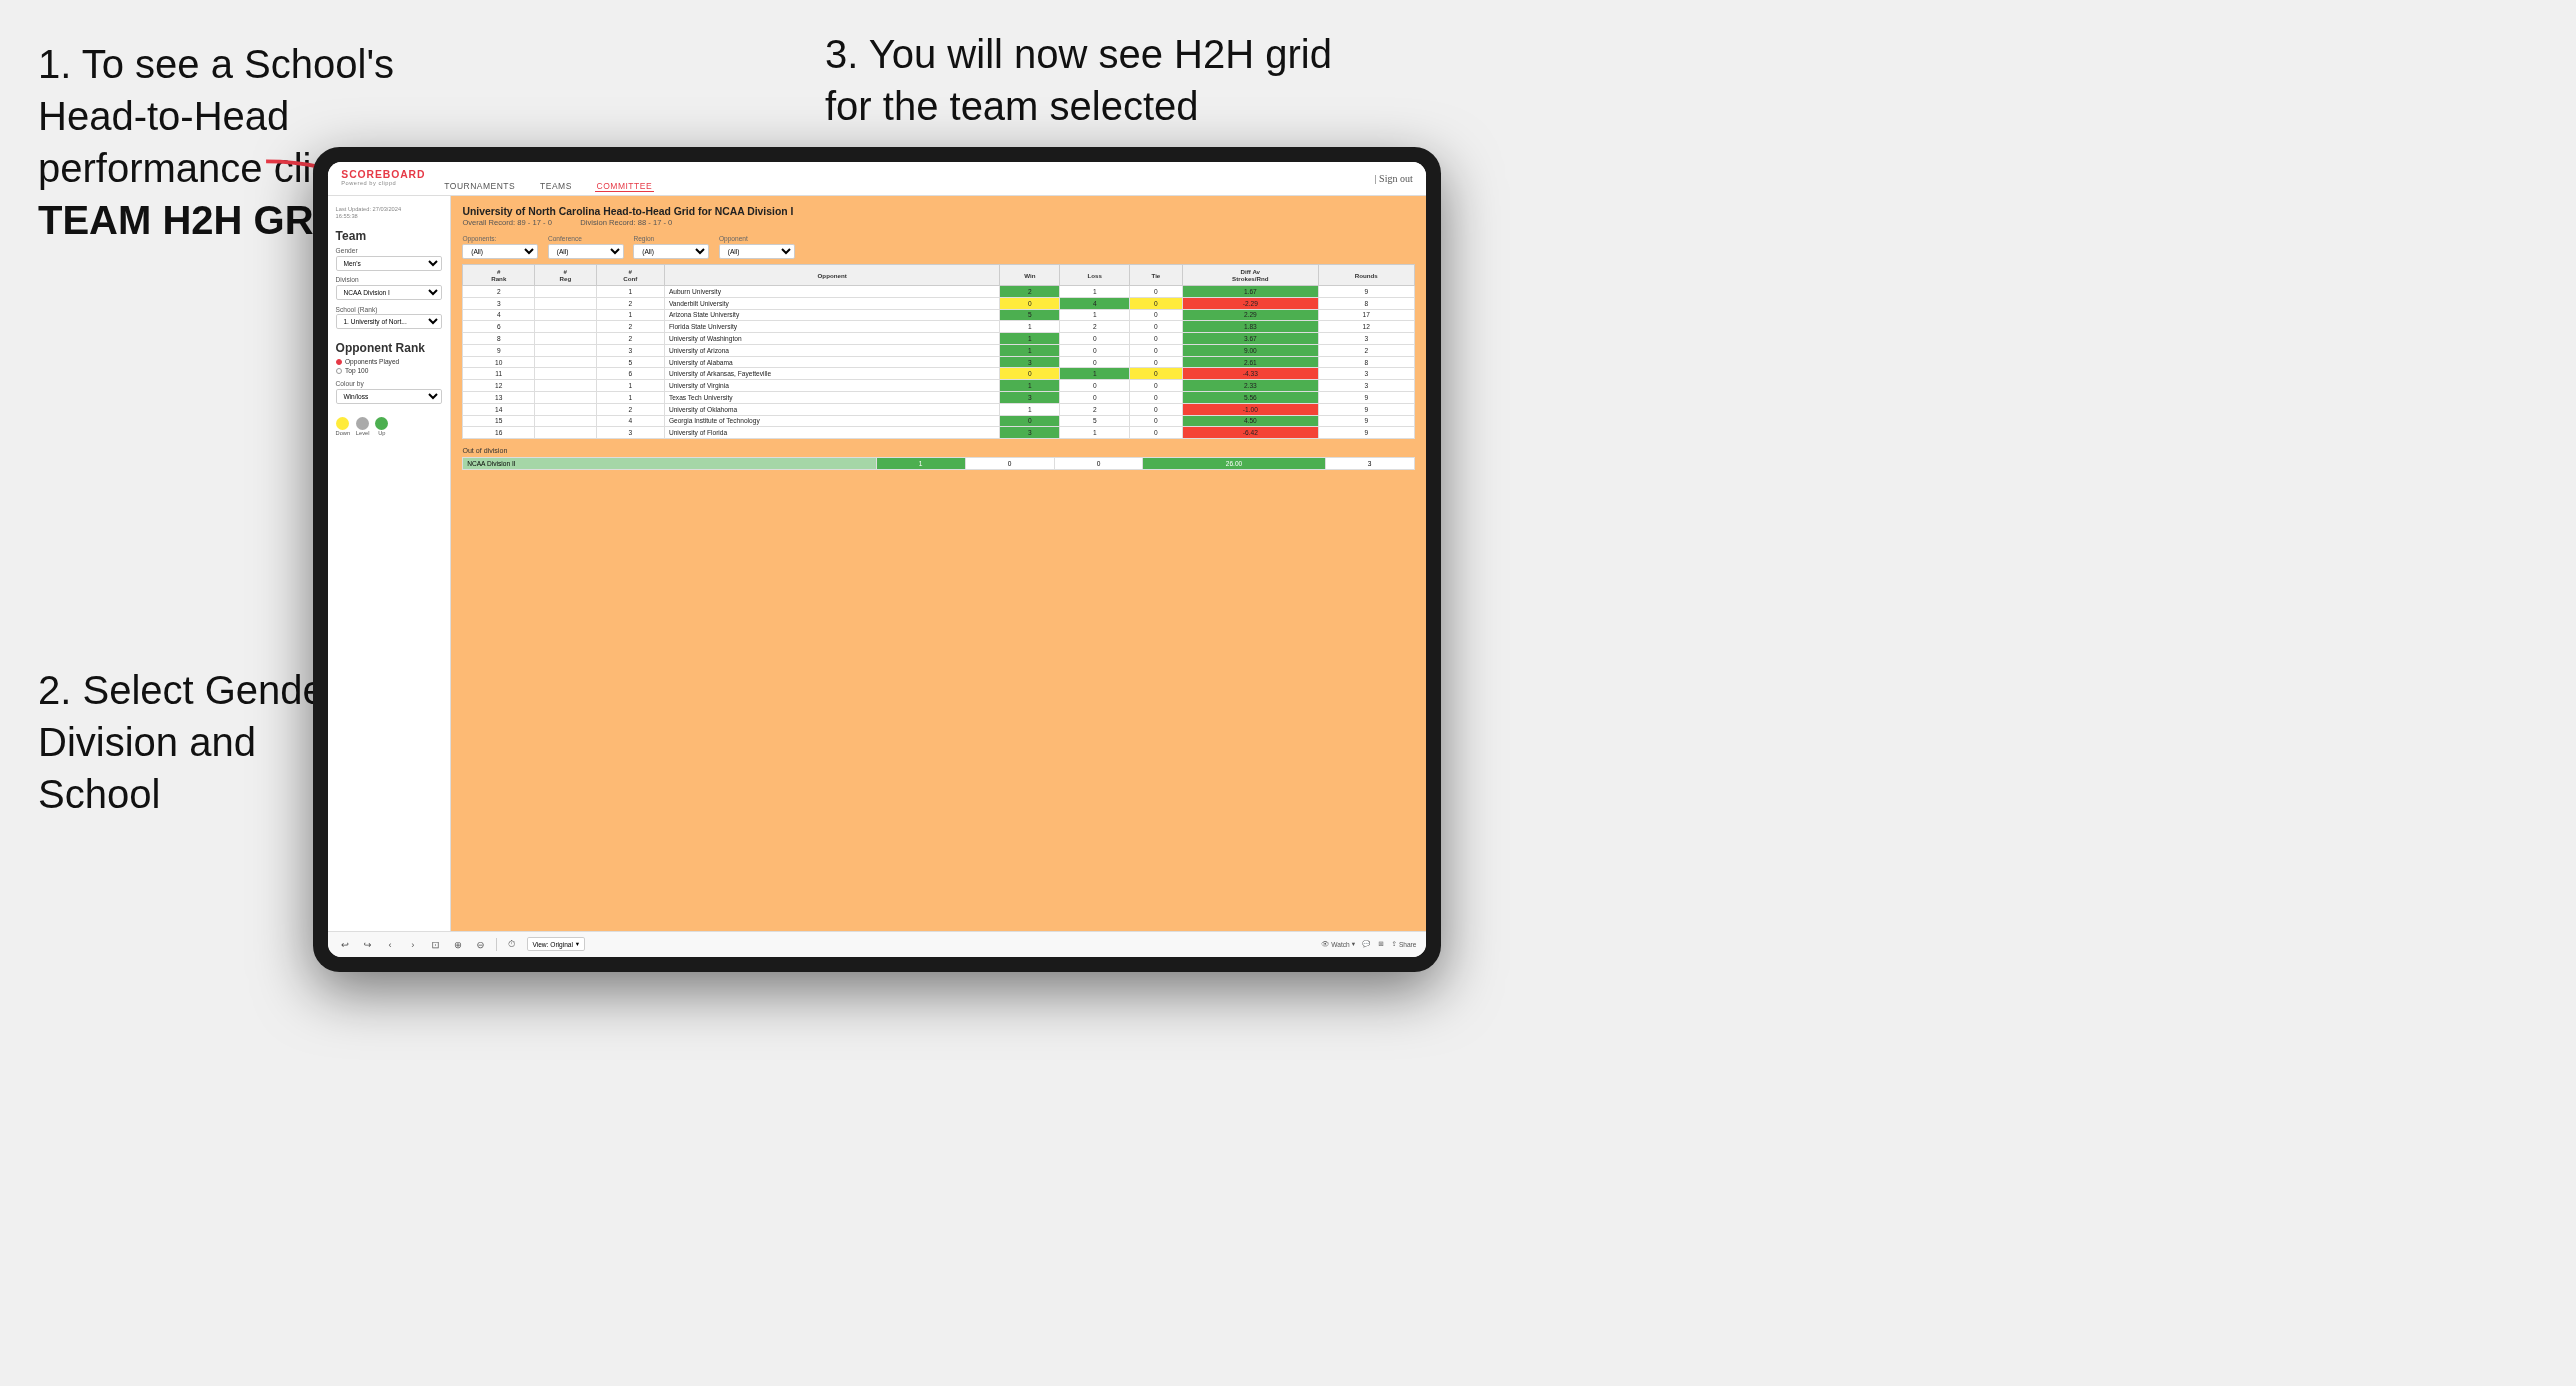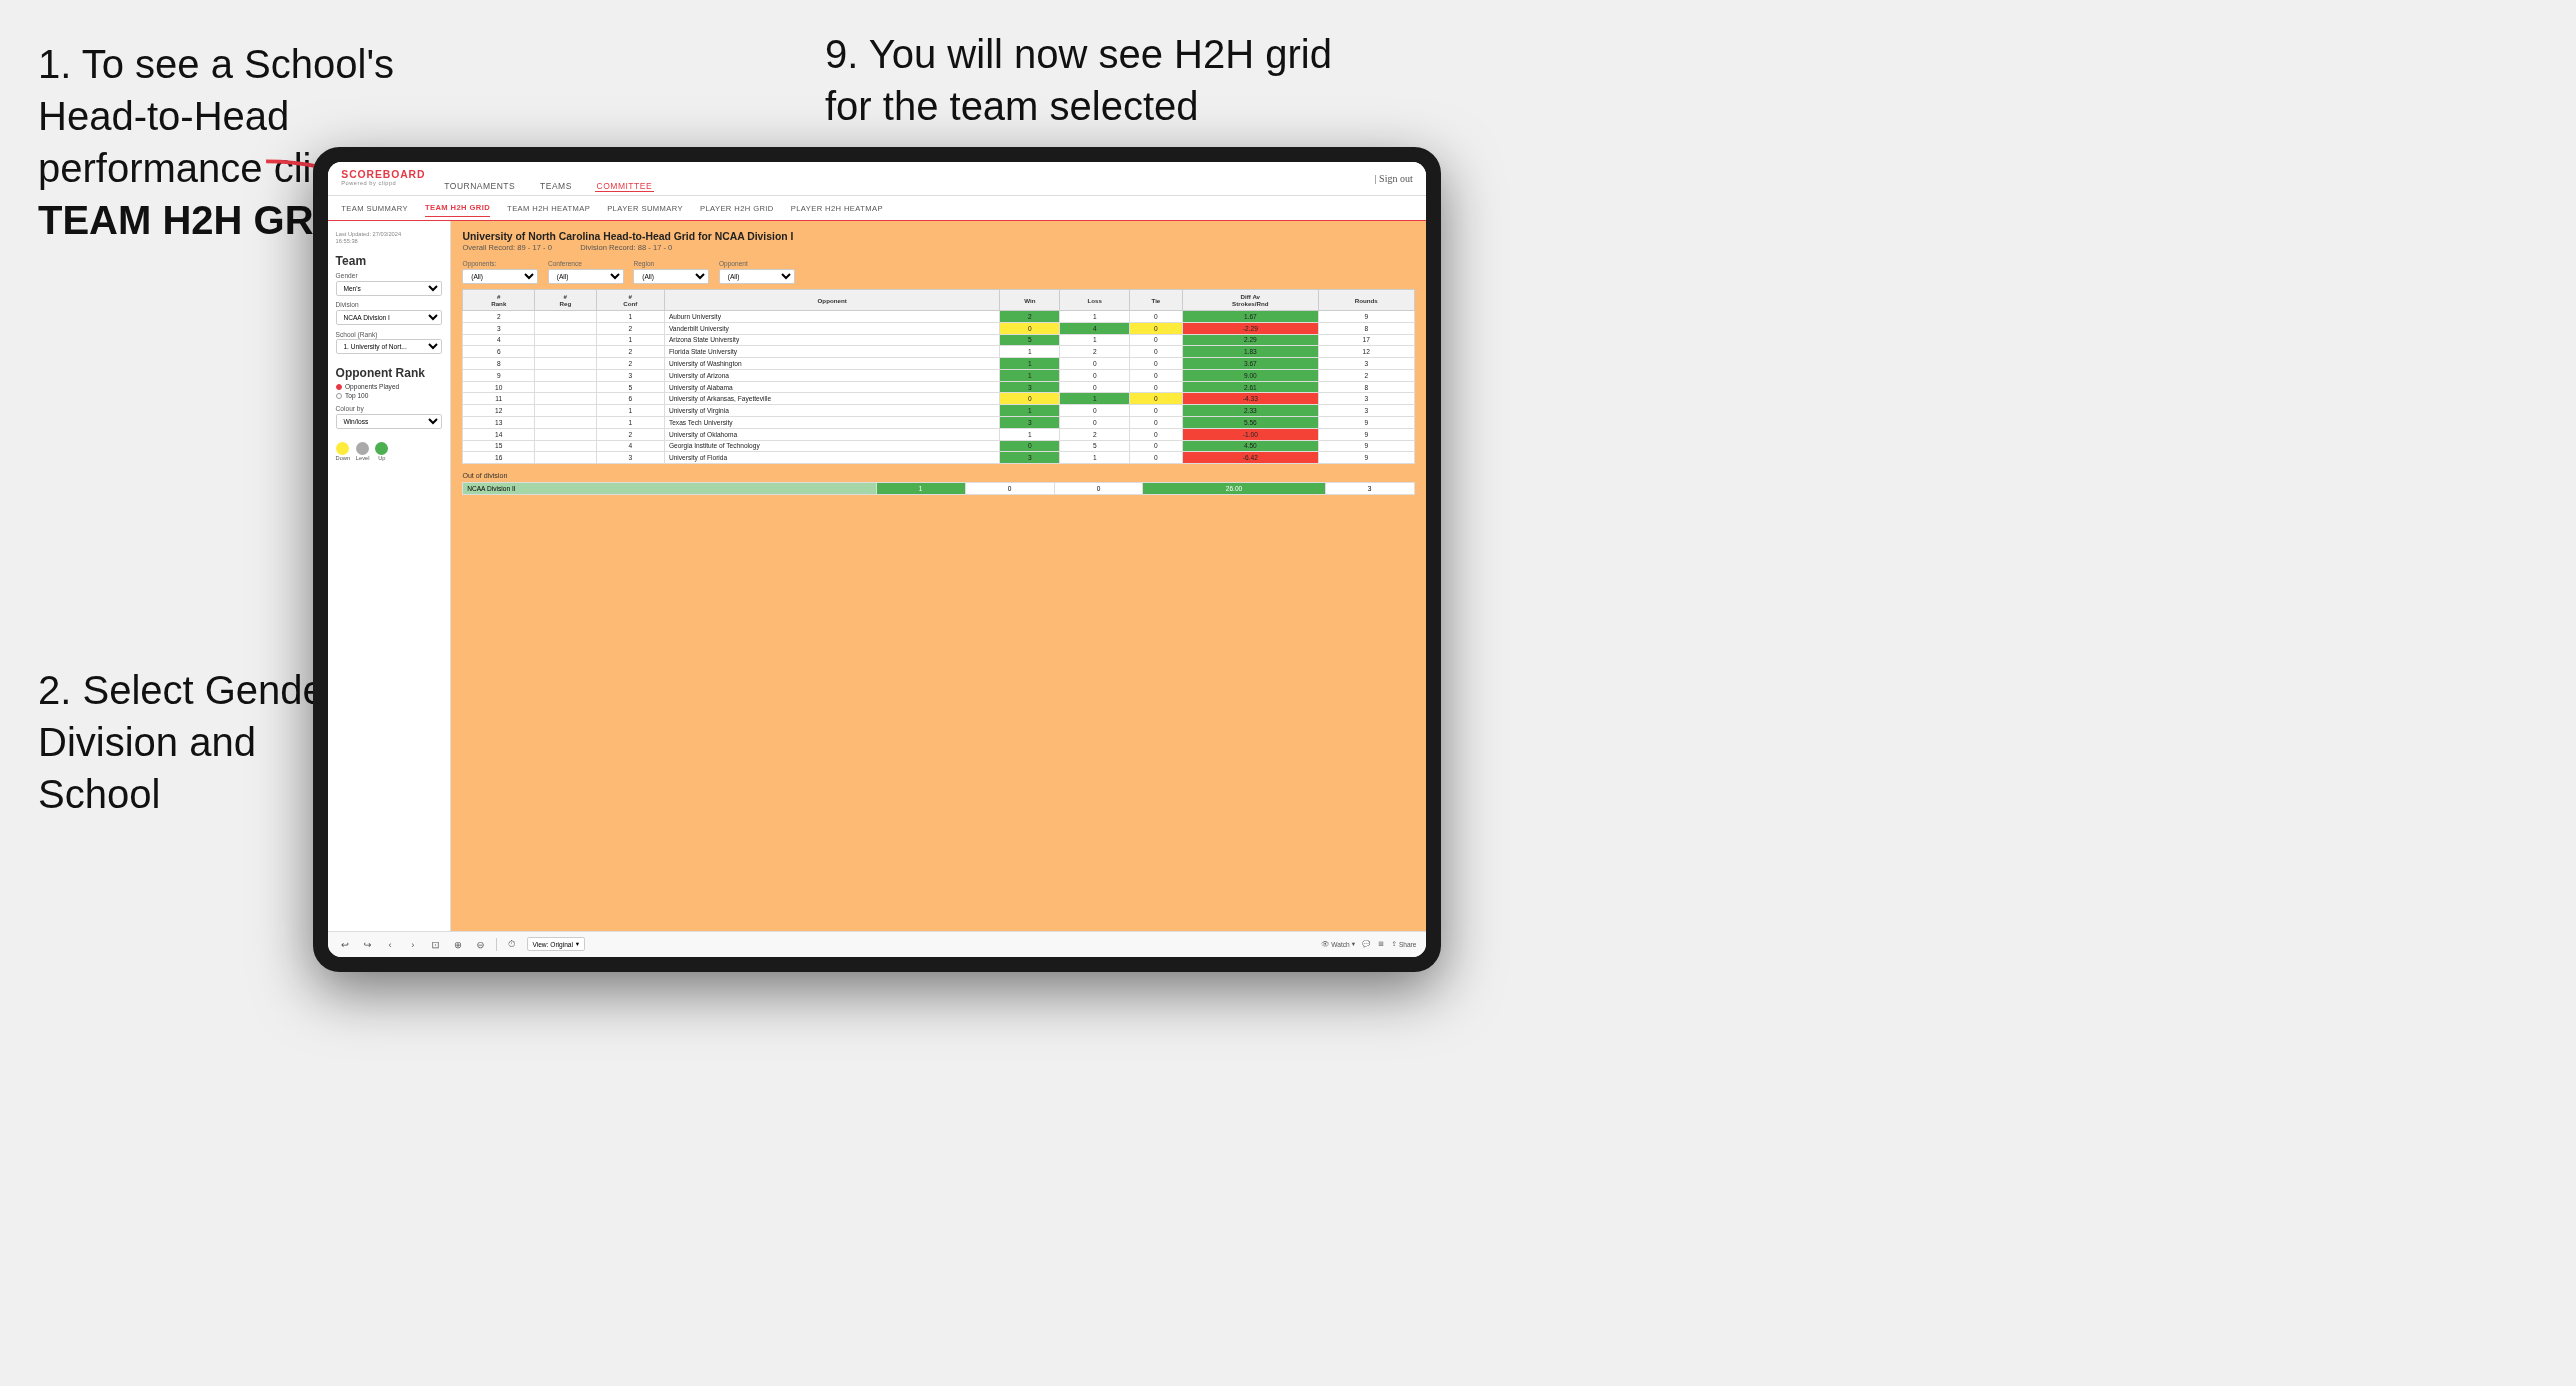--- a/index.html
+++ b/index.html
@@ -364,21 +364,21 @@
 <div id="ann1" class="annotation">
   <span>1. To see a School's Head-to-Head performance click</span><br>
   <strong>TEAM H2H GRID</strong>
 </div>
 
 <div id="ann2" class="annotation">
   <span>2. Select Gender, Division and School</span>
 </div>
 
 <div id="ann3" class="annotation">
-  <span>9. You will now see H2H grid for the team selected</span>
+  <span>3. You will now see H2H grid for the team selected</span>
 </div>
 
 <svg class="arrow-svg" style="left:190px;top:152px;width:313px;height:123px;" viewBox="0 0 330 130" width="313" height="123">
   <defs>
     <marker id="ah1" markerWidth="8" markerHeight="8" refX="4" refY="4" orient="auto">
       <path d="M0,0 L8,4 L0,8 Z" fill="#e63946"></path>
     </marker>
   </defs>
   <path d="M 80,10 Q 200,10 300,110" stroke="#e63946" stroke-width="4" fill="none" marker-end="url(#ah1)"></path>
 </svg>
@@ -410,28 +410,20 @@
         <span class="logo-sub">Powered by clippd</span>
       </div>
       <div class="nav-items">
         <span class="nav-item">TOURNAMENTS</span>
         <span class="nav-item">TEAMS</span>
         <span class="nav-item active">COMMITTEE</span>
       </div>
       <span class="sign-out">| <span>Sign out</span></span>
     </div>
 
-    <div class="sub-nav">
-      <span class="sub-nav-item">TEAM SUMMARY</span>
-      <span class="sub-nav-item active">TEAM H2H GRID</span>
-      <span class="sub-nav-item">TEAM H2H HEATMAP</span>
-      <span class="sub-nav-item">PLAYER SUMMARY</span>
-      <span class="sub-nav-item">PLAYER H2H GRID</span>
-      <span class="sub-nav-item">PLAYER H2H HEATMAP</span>
-    </div>
 
     <div class="main-content">
 
       <div class="sidebar">
         <div class="sidebar-timestamp">
           <span>Last Updated: 27/03/2024</span><br>
           <span>16:55:38</span>
         </div>
         <div class="sidebar-section-title">Team</div>
         <div class="sidebar-label">Gender</div>

